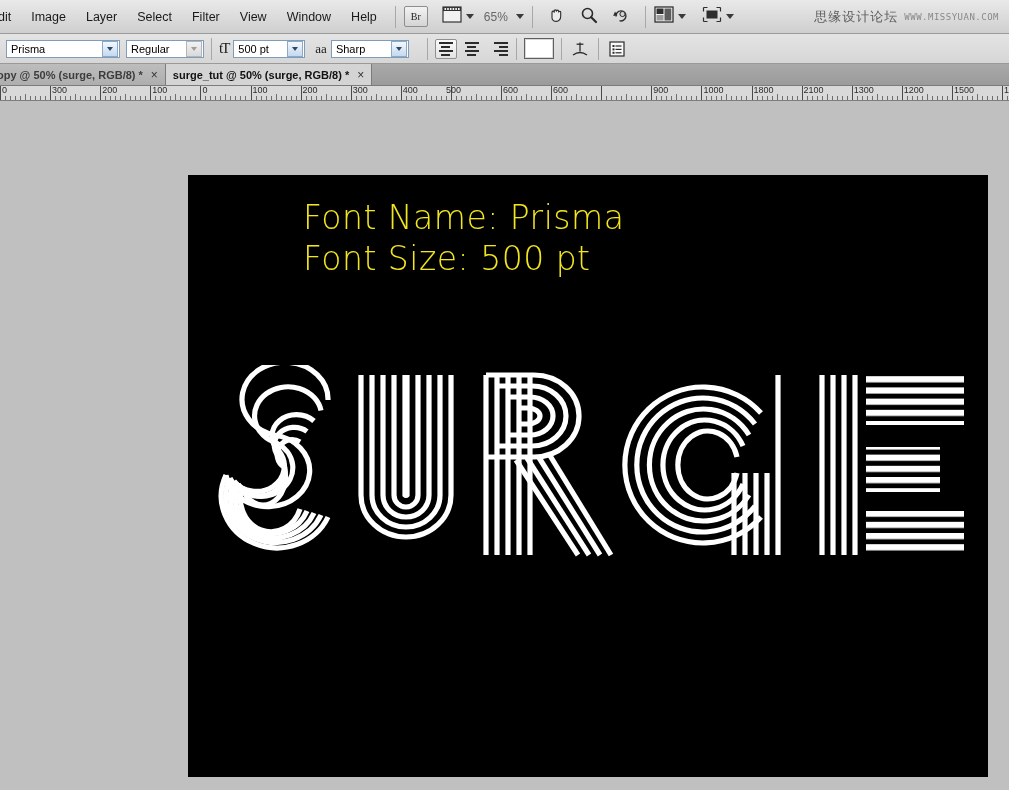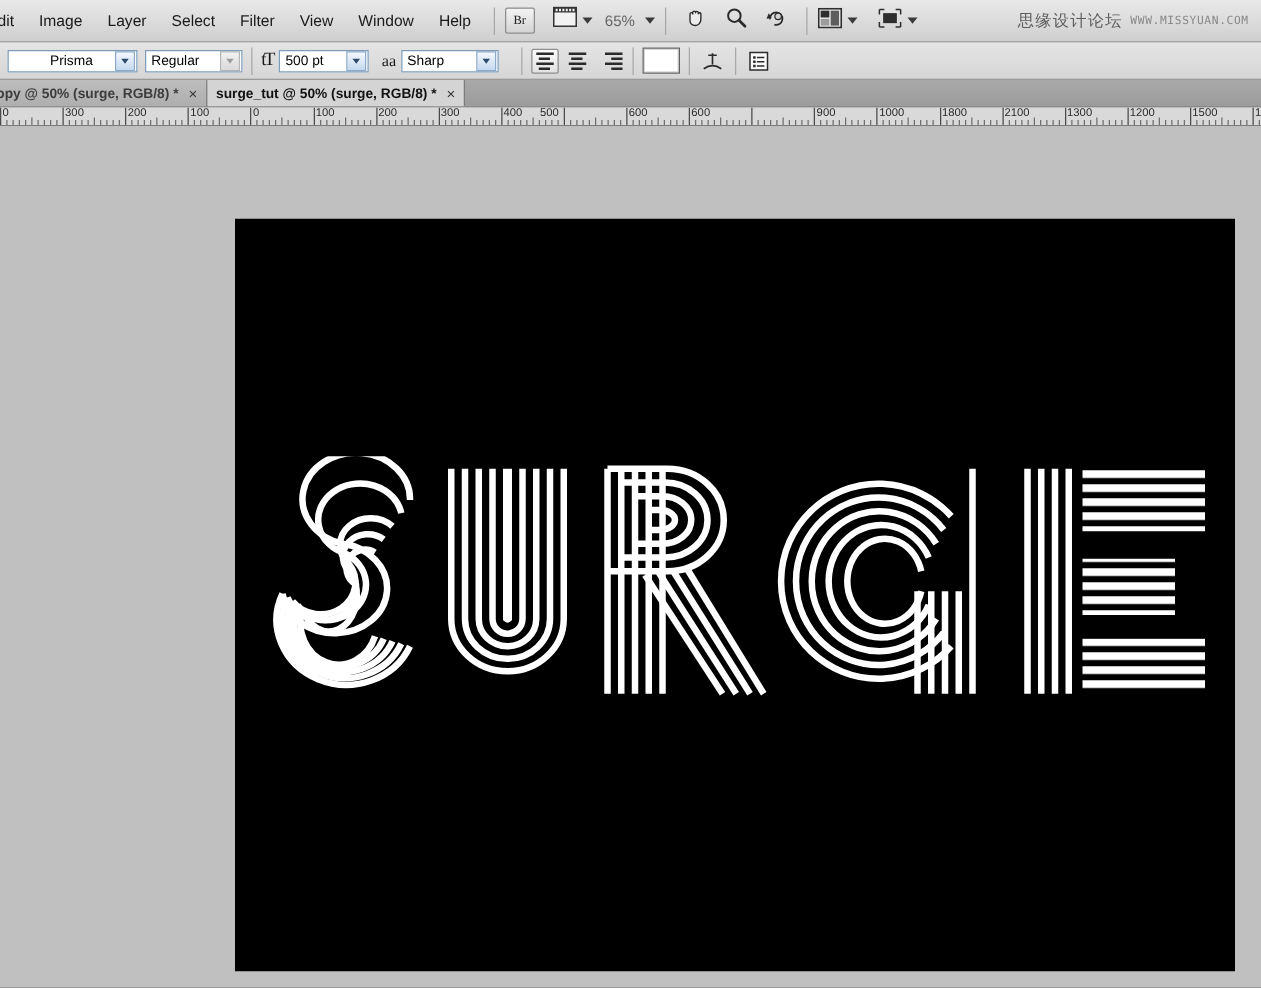--- a/index.html
+++ b/index.html
@@ -72,21 +72,21 @@
     border: 1px solid #8ca9c8; box-sizing: border-box;
     display: flex; align-items: center; justify-content: center;
   }
   .combo .arrowbox.dim { background: linear-gradient(to bottom,#f2f2f2,#dadada); border-color:#b5b5b5; }
   .arrow-dn {
     width:0;height:0;border-left:3.5px solid transparent;border-right:3.5px solid transparent;
     border-top:4px solid #2c4a6b;
   }
   .arrow-dn.dim { border-top-color:#9d9d9d; }
 
-  .fontname { width: 104px; padding-left: 29px; }
+  .fontname { width: 114px; }
   .fontstyle { width: 78px; }
   .fontsize  { width: 72px; }
   .aa        { width: 78px; }
 
   .tsize-ico {
     font-family: "Liberation Serif", serif; font-size: 15px; color:#1a1a1a;
     margin: 0 5px 0 0; flex:none; letter-spacing:-2px;
   }
   .aa-ico {
     font-family: "Liberation Serif", serif; font-size: 13px; color:#1a1a1a;
@@ -450,21 +450,21 @@
       <div class="tickmin" style="left: 405.81px; height: 4px;"></div>
       <div class="tickmin" style="left: 410.82px; height: 4px;"></div>
       <div class="tickmin" style="left: 415.83px; height: 4px;"></div>
       <div class="tickmin" style="left: 420.84px; height: 4px;"></div>
       <div class="tickmin" style="left: 425.85px; height: 6px;"></div>
       <div class="tickmin" style="left: 430.86px; height: 4px;"></div>
       <div class="tickmin" style="left: 435.87px; height: 4px;"></div>
       <div class="tickmin" style="left: 440.88px; height: 4px;"></div>
       <div class="tickmin" style="left: 445.89px; height: 4px;"></div>
       <div class="tickmaj" style="left: 450.9px;"></div>
-      <div class="rlbl" style="left: 430px;">500</div>
+      <div class="rlbl" style="left: 444px;">500</div>
       <div class="tickmin" style="left: 455.91px; height: 4px;"></div>
       <div class="tickmin" style="left: 460.92px; height: 4px;"></div>
       <div class="tickmin" style="left: 465.93px; height: 4px;"></div>
       <div class="tickmin" style="left: 470.94px; height: 4px;"></div>
       <div class="tickmin" style="left: 475.95px; height: 6px;"></div>
       <div class="tickmin" style="left: 480.96px; height: 4px;"></div>
       <div class="tickmin" style="left: 485.97px; height: 4px;"></div>
       <div class="tickmin" style="left: 490.98px; height: 4px;"></div>
       <div class="tickmin" style="left: 495.99px; height: 4px;"></div>
       <div class="tickmaj" style="left: 501px;"></div>
@@ -579,20 +579,22 @@
       <div class="tickmin" style="left: 996.99px; height: 4px;"></div>
       <div class="tickmaj" style="left: 1002px;"></div>
       <div class="rlbl" style="left: 1002px;">1600</div>
       <div class="tickmin" style="left: 1007.01px; height: 4px;"></div>
     </div>
 
   <div class="workspace">
 
     <div class="canvas">
 
+      <div class="canvas-text"><span>Font Name: Prisma</span>
+<span>Font Size: 500 pt</span></div>
 
       <div class="surge-wrap">
         <svg width="750" height="210" viewBox="0 0 750 210" aria-label="SURGE">
           <defs>
 
             <pattern id="hstripe" x="0" y="0" width="10" height="11.2" patternUnits="userSpaceOnUse">
               <rect x="0" y="0" width="10" height="6.2" fill="#ffffff"></rect>
             </pattern>
             <pattern id="vstripe" x="0" y="0" width="11.2" height="10" patternUnits="userSpaceOnUse">
               <rect x="0" y="0" width="6.2" height="10" fill="#ffffff"></rect>

